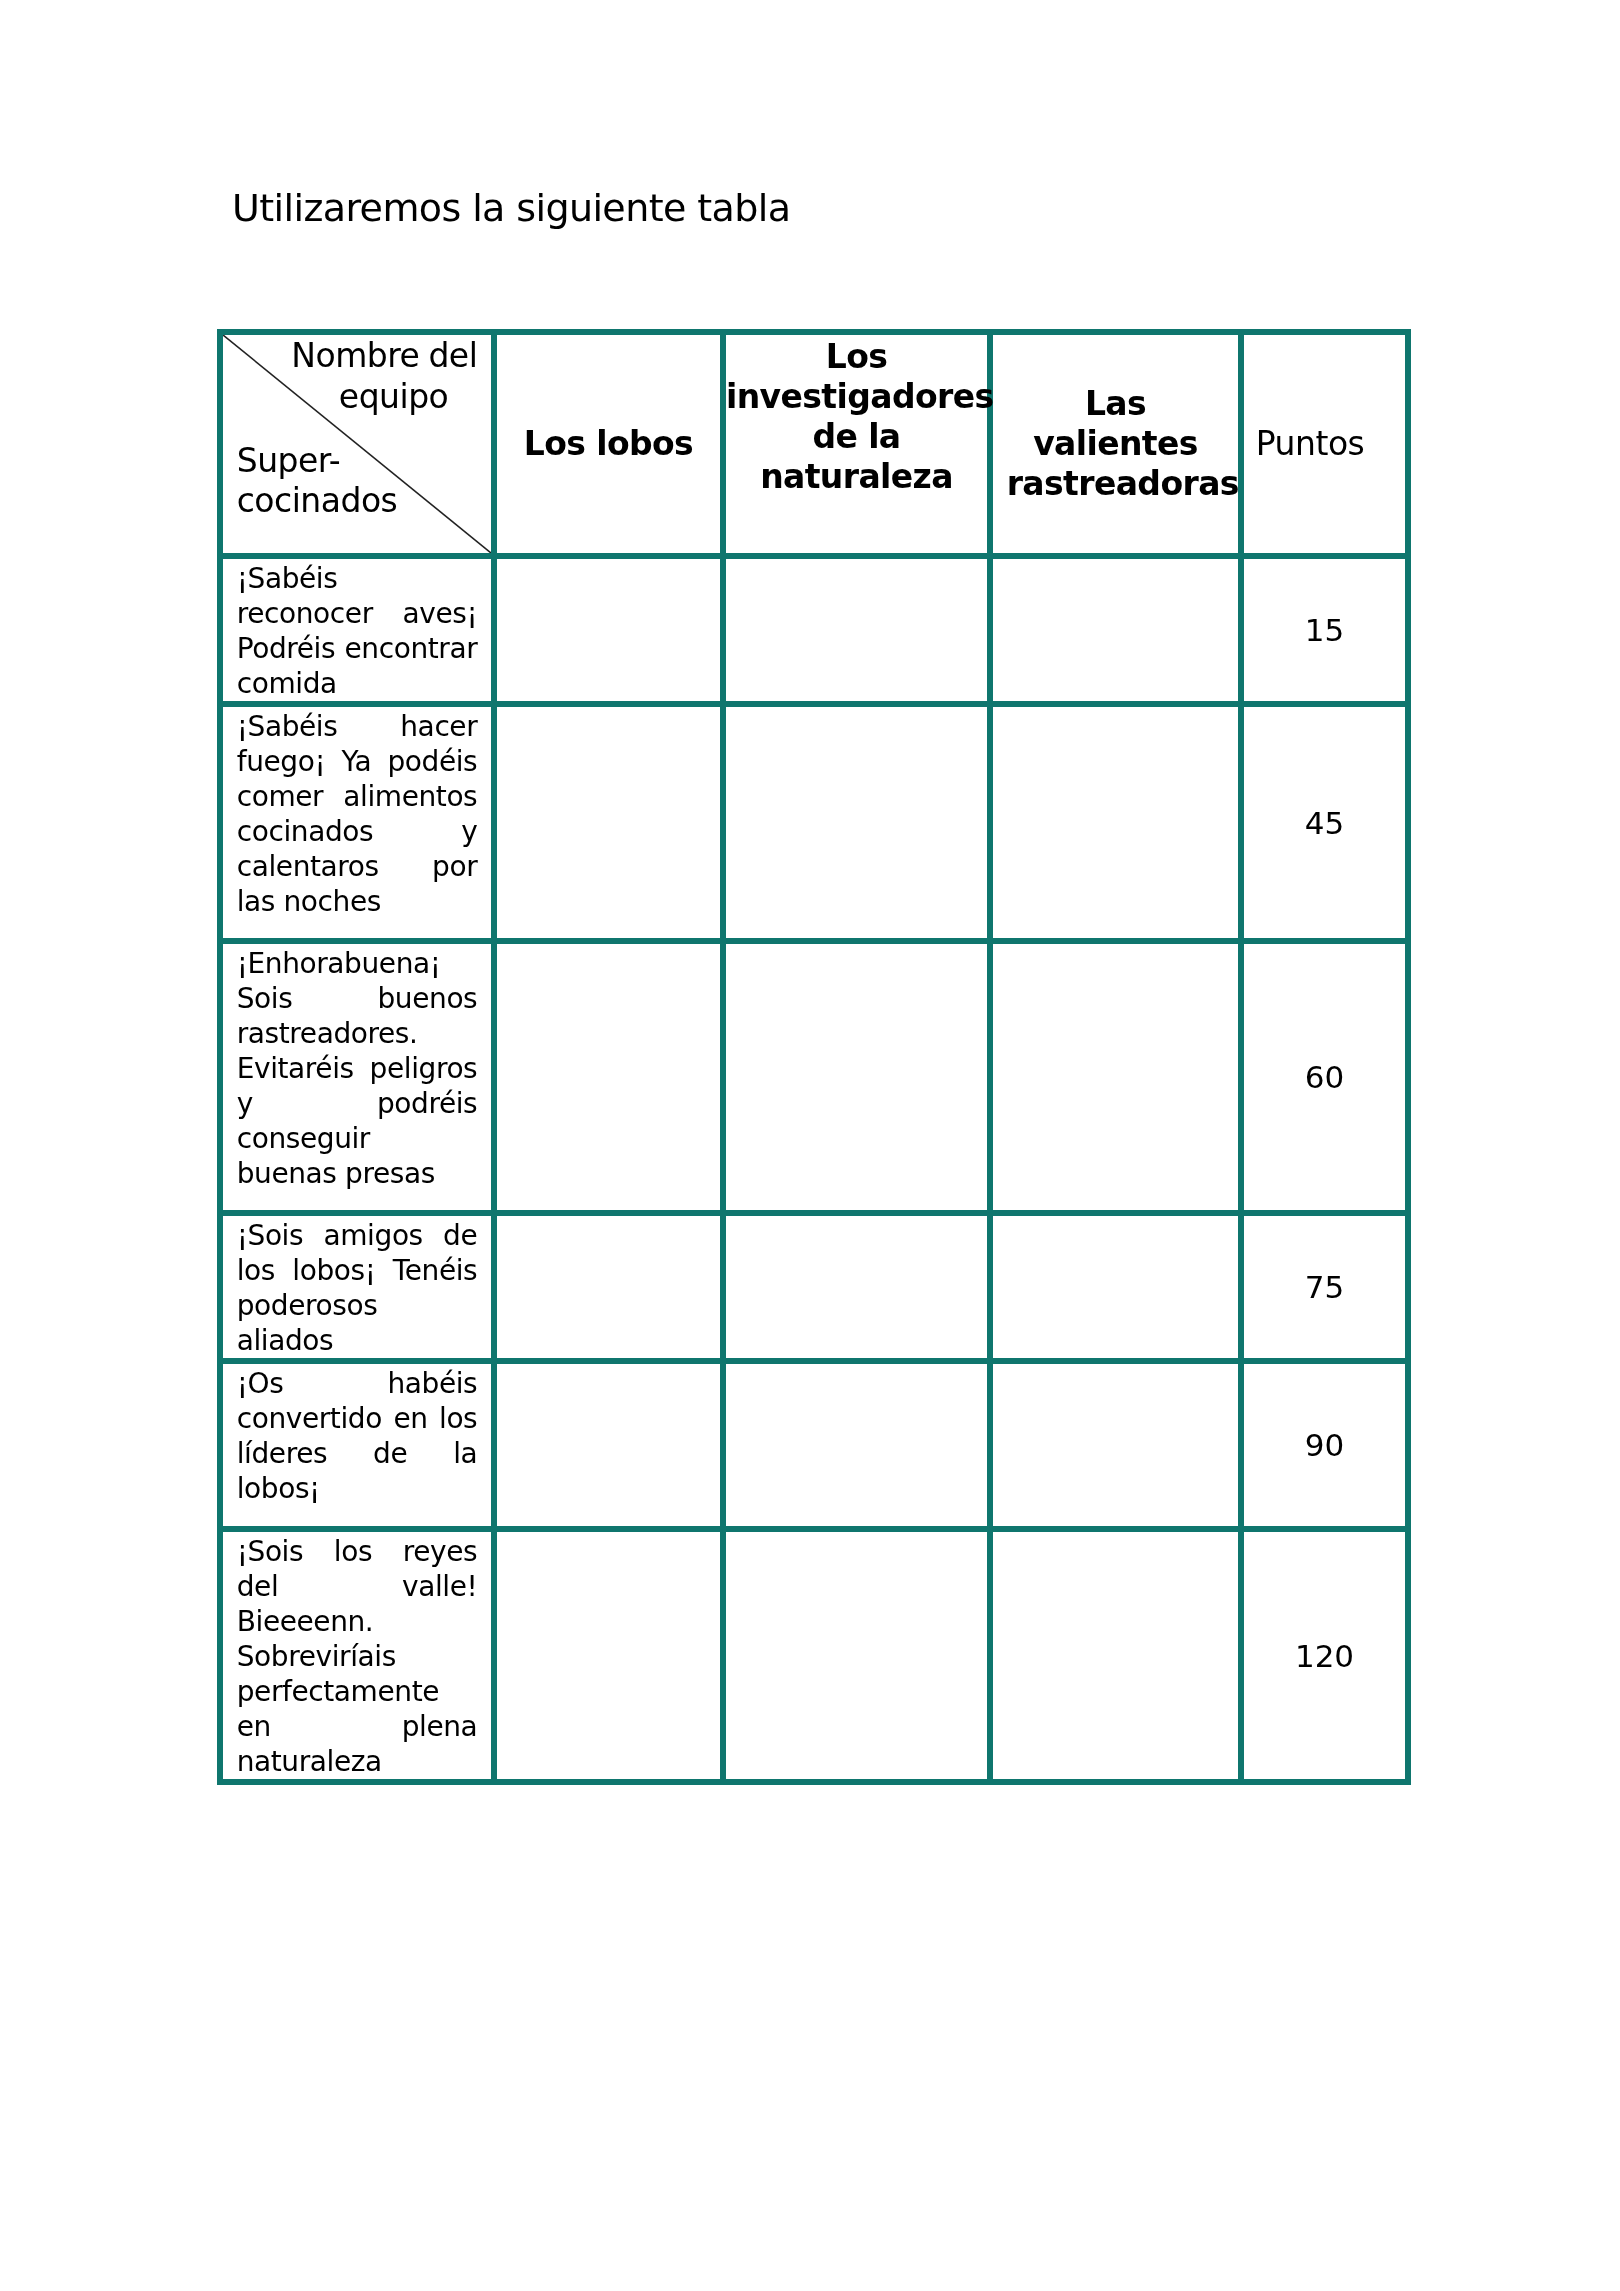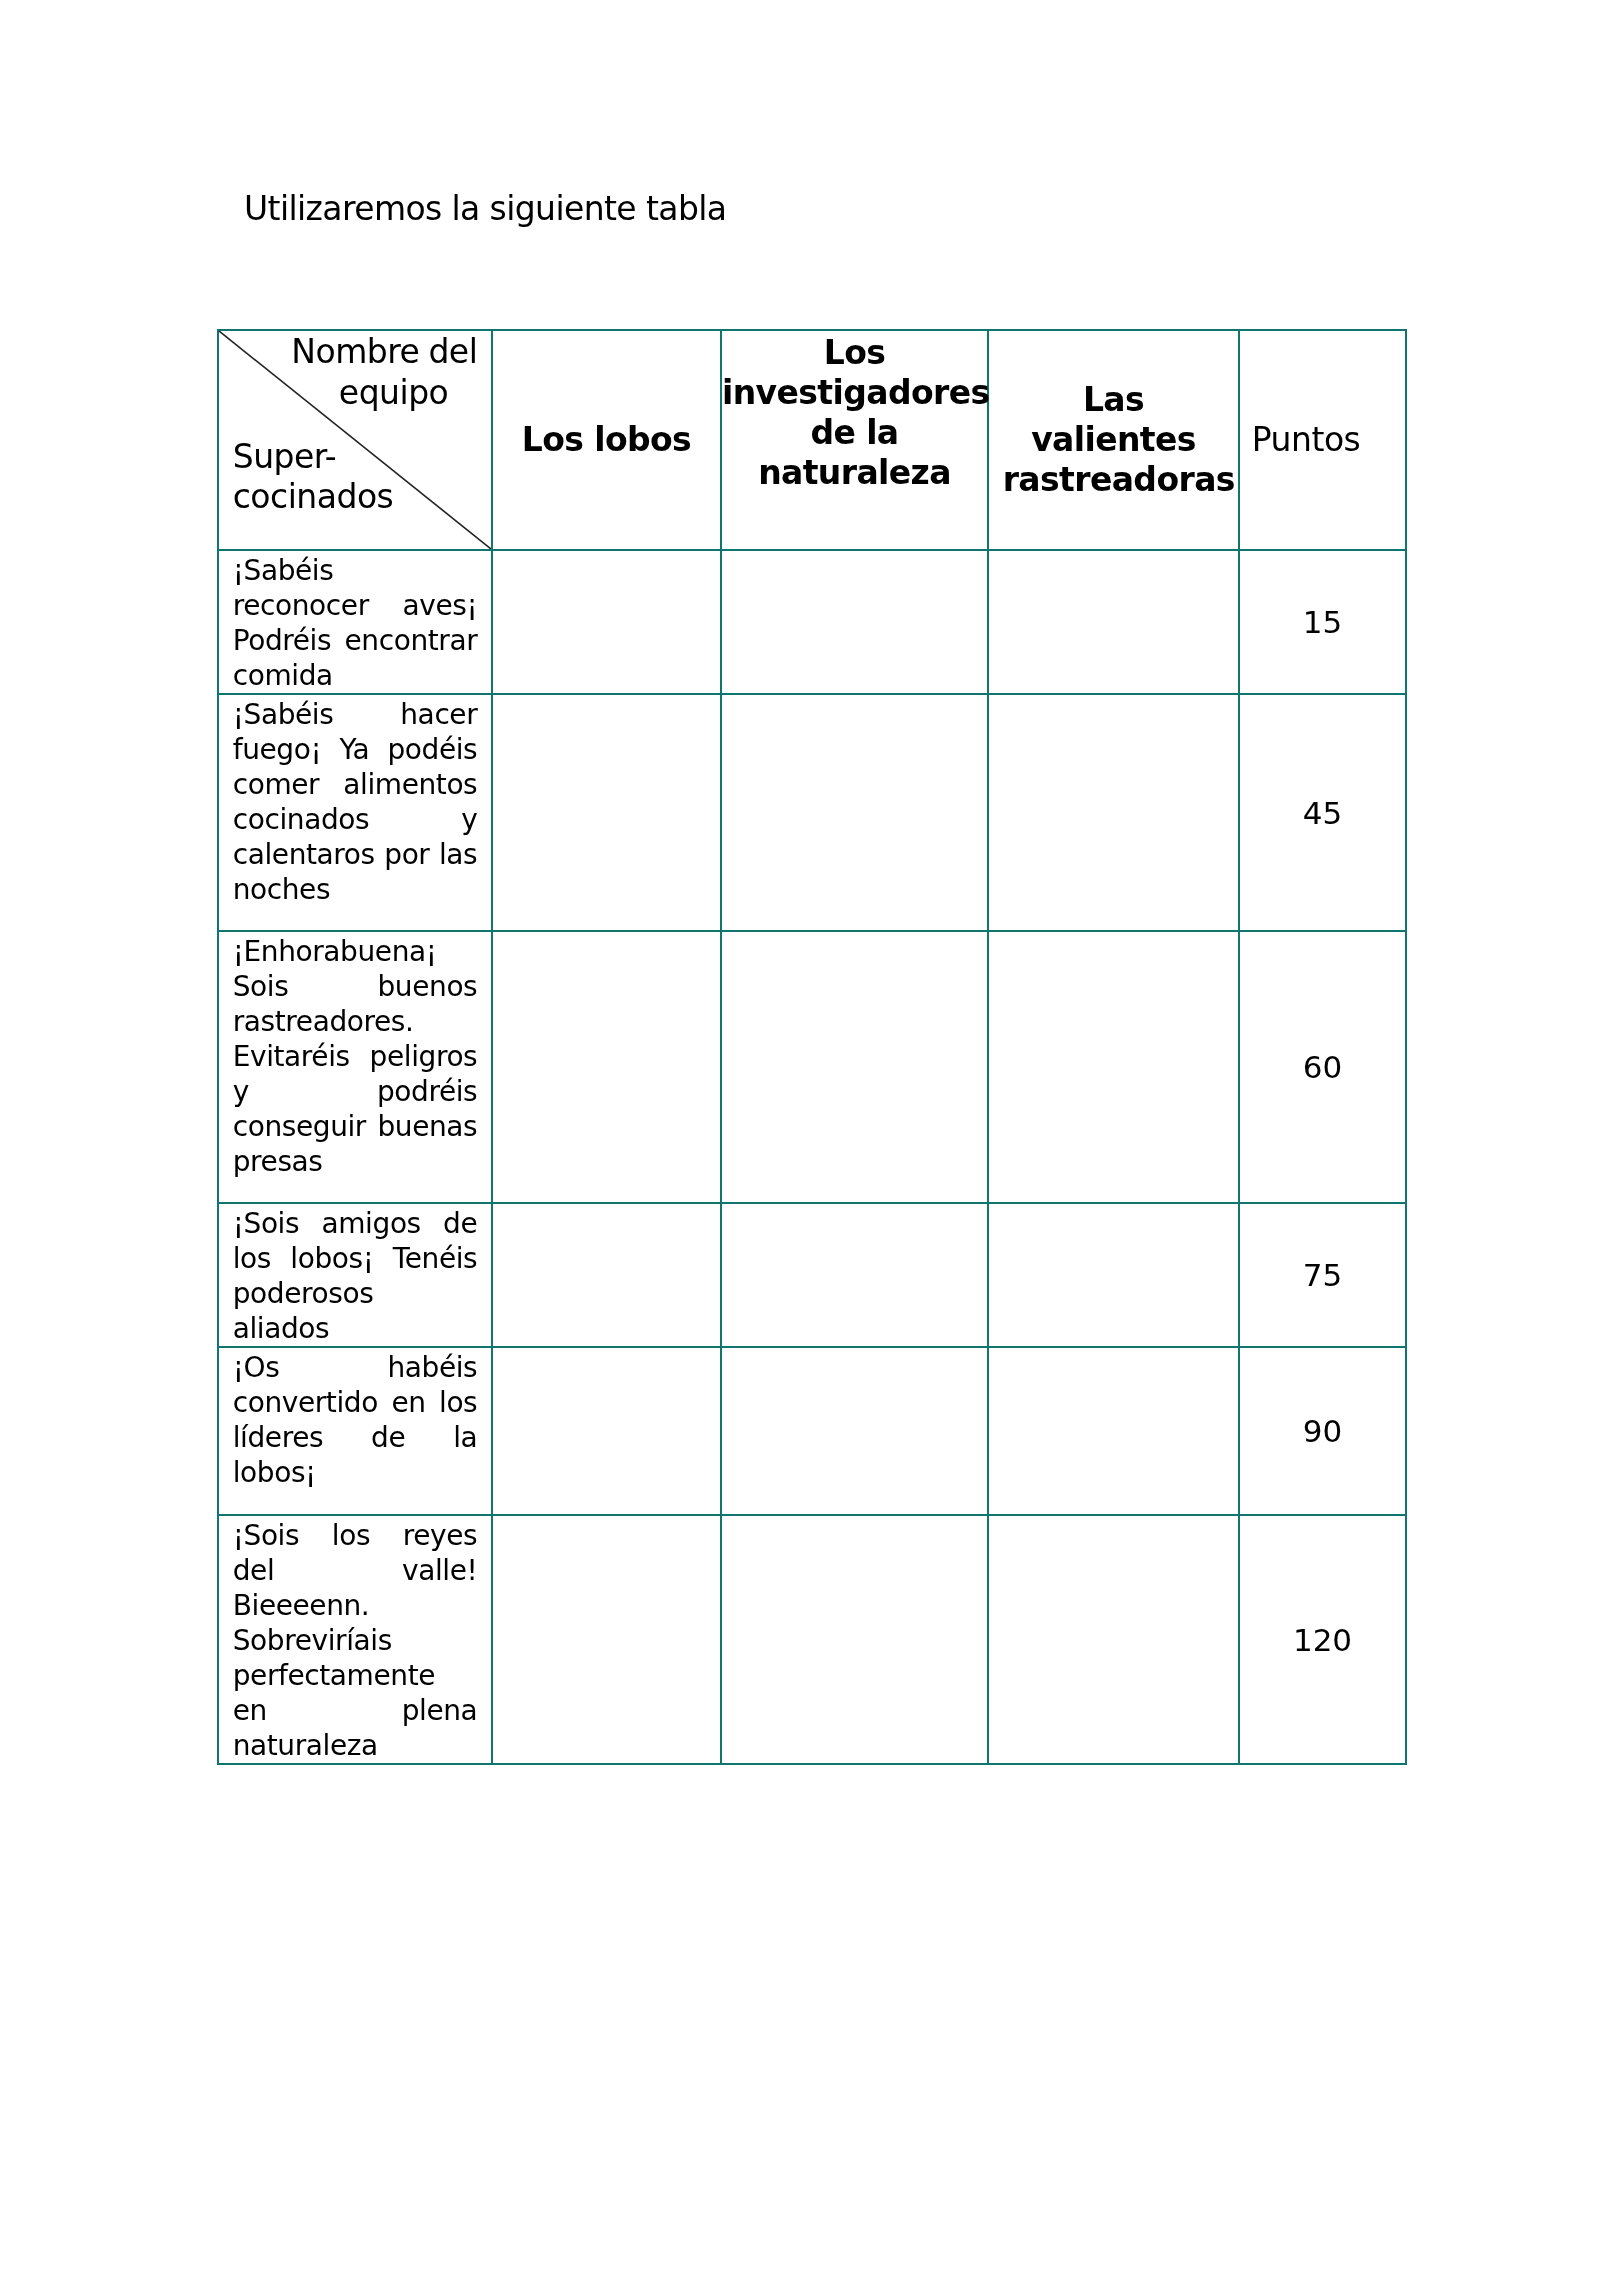--- a/index.html
+++ b/index.html
@@ -1,20 +1,20 @@
 <!DOCTYPE html>
 <html><head>
 <meta charset="utf-8">
 <style>
   html, body { margin: 0; padding: 0; background: #ffffff; }
   body { width: 1620px; height: 2292px; position: relative; overflow: hidden;
          font-family: "DejaVu Sans", sans-serif; color: #000; }
-  .intro { position: absolute; left: 244px; top: 188px; font-size: 33px; letter-spacing: -0.6px; line-height: 41px; }
+  .intro { position: absolute; left: 232px; top: 188px; font-size: 38px; letter-spacing: -0.6px; line-height: 41px; }
   table.grid { position: absolute; left: 217px; top: 329px; border-collapse: collapse; table-layout: fixed; width: 1188px; }
-  table.grid td { border: 2px solid #0f766e; padding: 0; vertical-align: top; }
+  table.grid td { border: 6px solid #0f766e; padding: 0; vertical-align: top; }
   .corner { position: relative; height: 218px; }
   .corner svg { position: absolute; left: 0; top: 0; width: 100%; height: 100%; }
   .corner .top-lbl { position: absolute; right: 13.7px; top: 0; font-size: 33px; line-height: 41px; text-align: right; width: 225px; letter-spacing: -0.5px; }
   .corner .top-lbl .l1 { display: flex; justify-content: space-between; padding-left: 39px; }
   .corner .bot-lbl { position: absolute; left: 13.7px; top: 106px; font-size: 33px; line-height: 40px; letter-spacing: -0.5px; }
   .hdr { text-align: center; vertical-align: middle !important; font-weight: bold; font-size: 33px; line-height: 40px; letter-spacing: -0.6px; }
   .hdr-plain { vertical-align: middle !important; font-size: 33px; line-height: 40px; padding-left: 11.8px !important; letter-spacing: -0.5px; }
   .desc { font-size: 28px; line-height: 35px; text-align: justify; text-align-last: left; padding: 2px 13.7px 0 13.7px !important; letter-spacing: -0.4px; hyphens: none; }
   .pts { text-align: center; vertical-align: middle !important; font-size: 31px; }
   .empty { }

